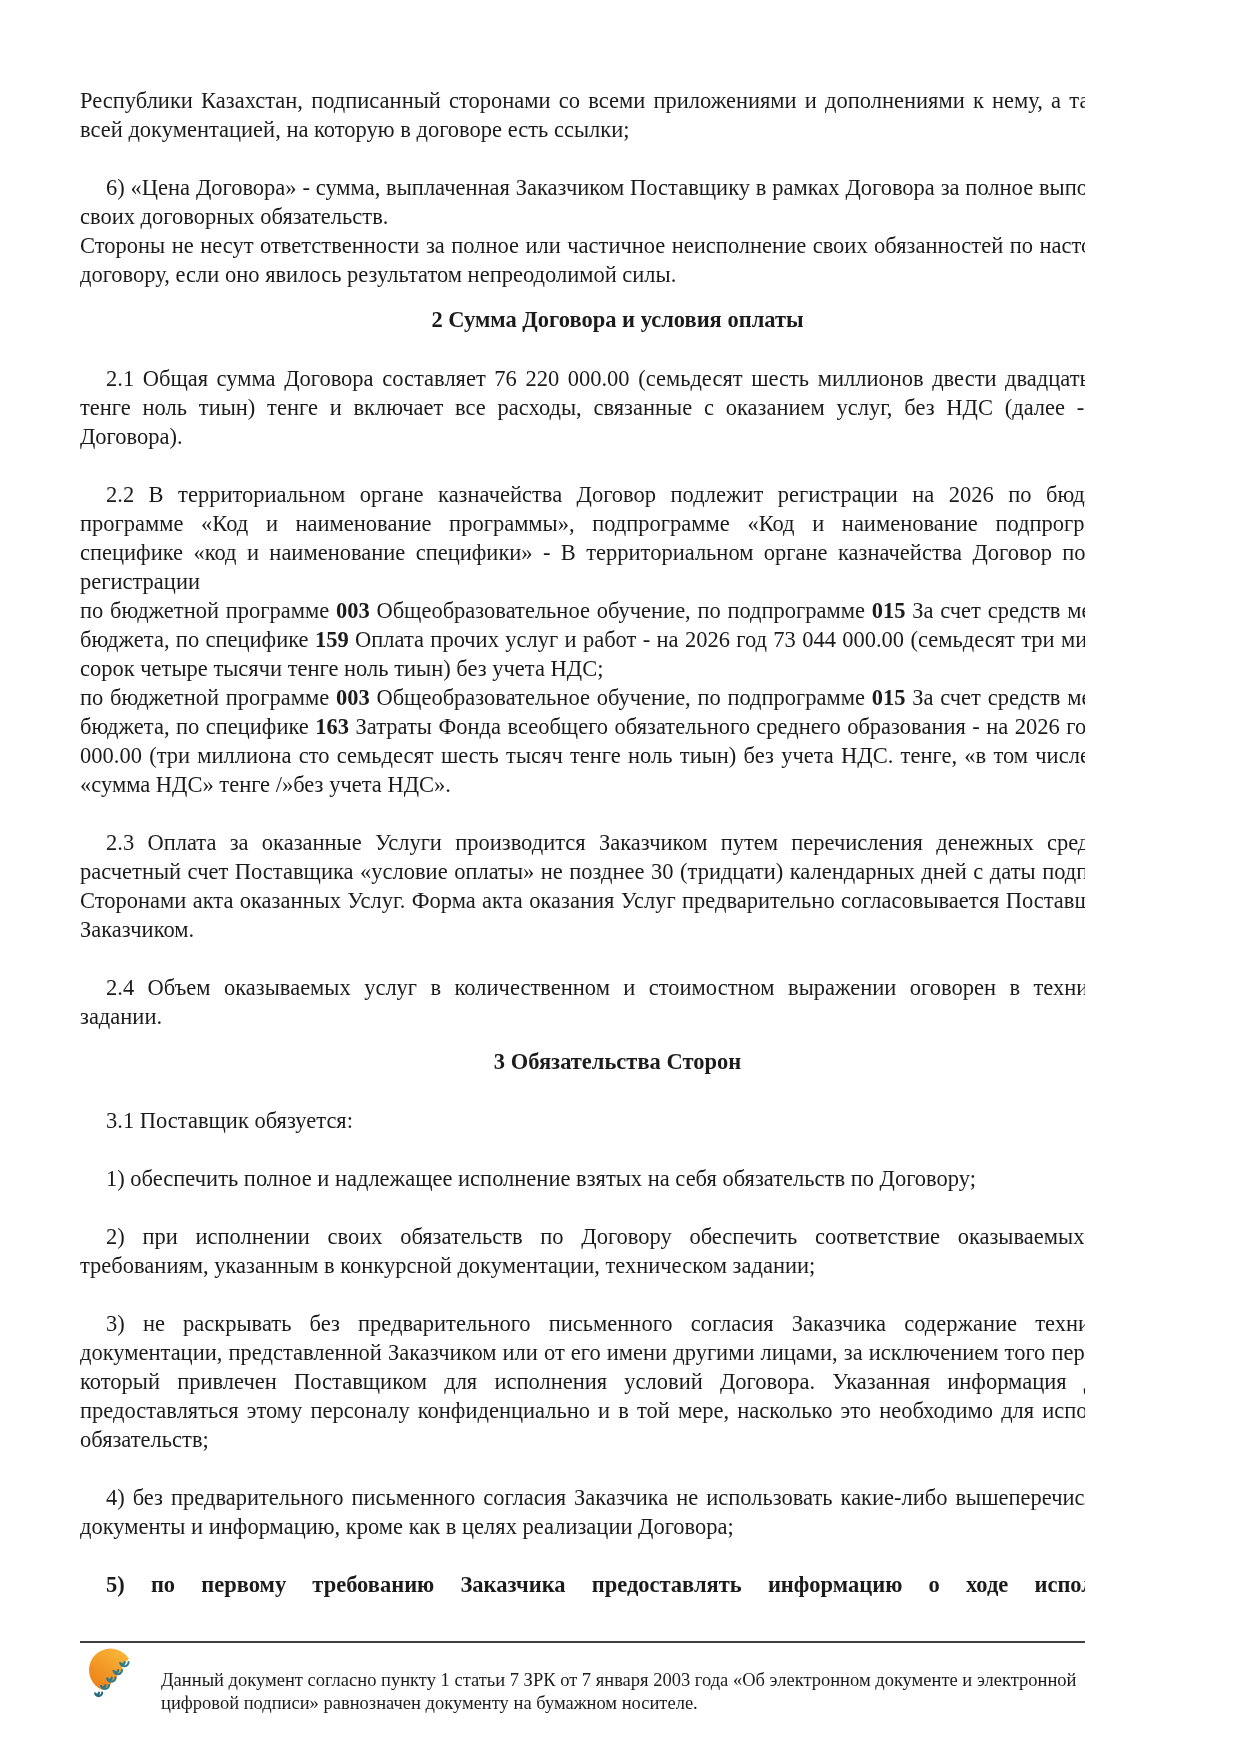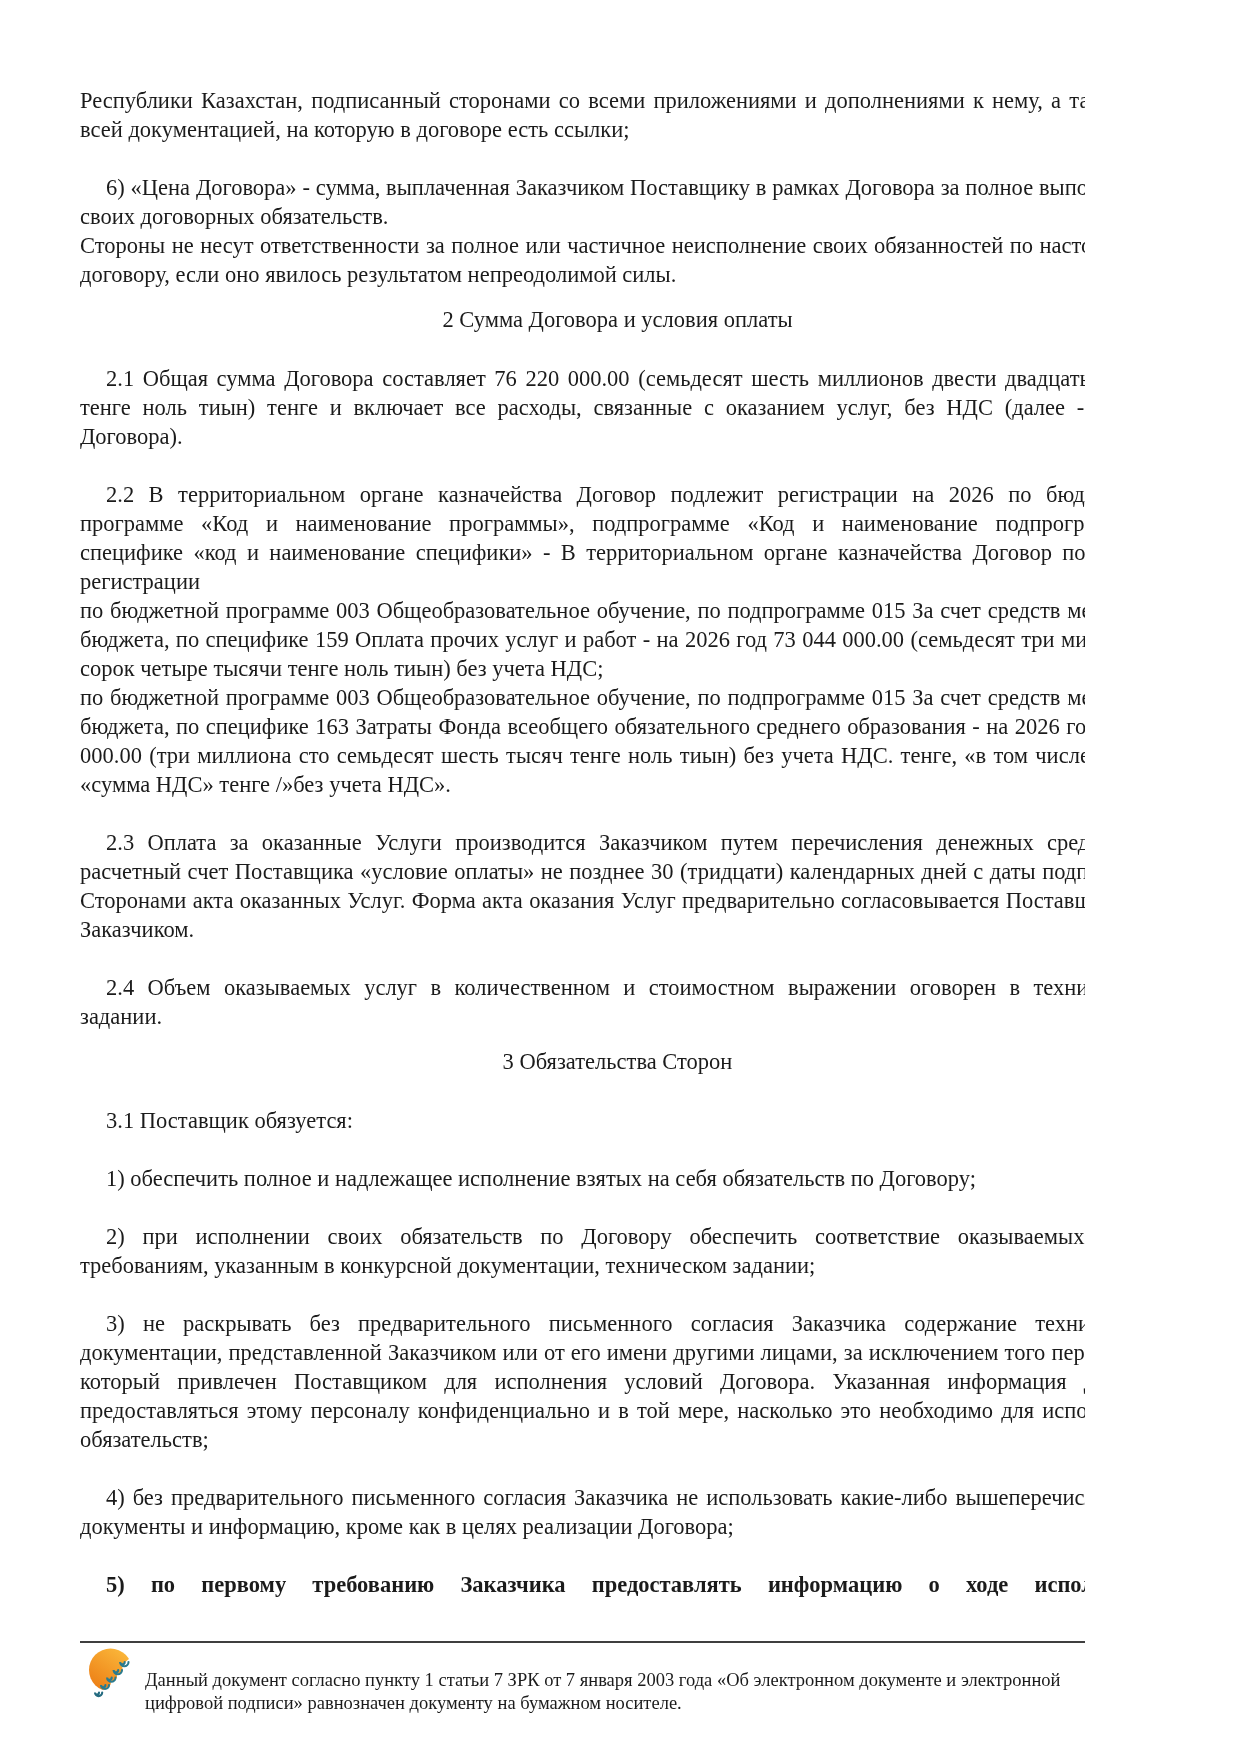--- a/index.html
+++ b/index.html
@@ -32,21 +32,21 @@
     font-weight: normal;
   }
   .doc .gap     { margin-bottom: 29px; }
   .doc .indent  { text-indent: 26px; }
   .doc .heading {
     font-weight: bold;
     text-align: center;
     margin: 16px 0 30px 0;
   }
   .doc .jlast { text-align-last: justify; font-weight: bold; }
-  .doc b { font-weight: normal; }
+  .doc b { font-weight: bold; }
 
   .footer-divider {
     position: absolute;
     left: 80px;
     top: 1641px;
     width: 1074px;
     border: none;
     border-top: 2px solid #3f3f3f;
     margin: 0;
   }
@@ -54,21 +54,21 @@
   .footer-logo {
     position: absolute;
     left: 88px;
     top: 1646px;
     width: 46px;
     height: 56px;
   }
 
   .footer-note {
     position: absolute;
-    left: 145px;
+    left: 161px;
     top: 1650px;
     width: 990px;
     font-size: 18.5px;
     line-height: 23.5px;
     text-align: left;
     color: #1b1b1b;
   }
 </style>
 </head>
 <body>

